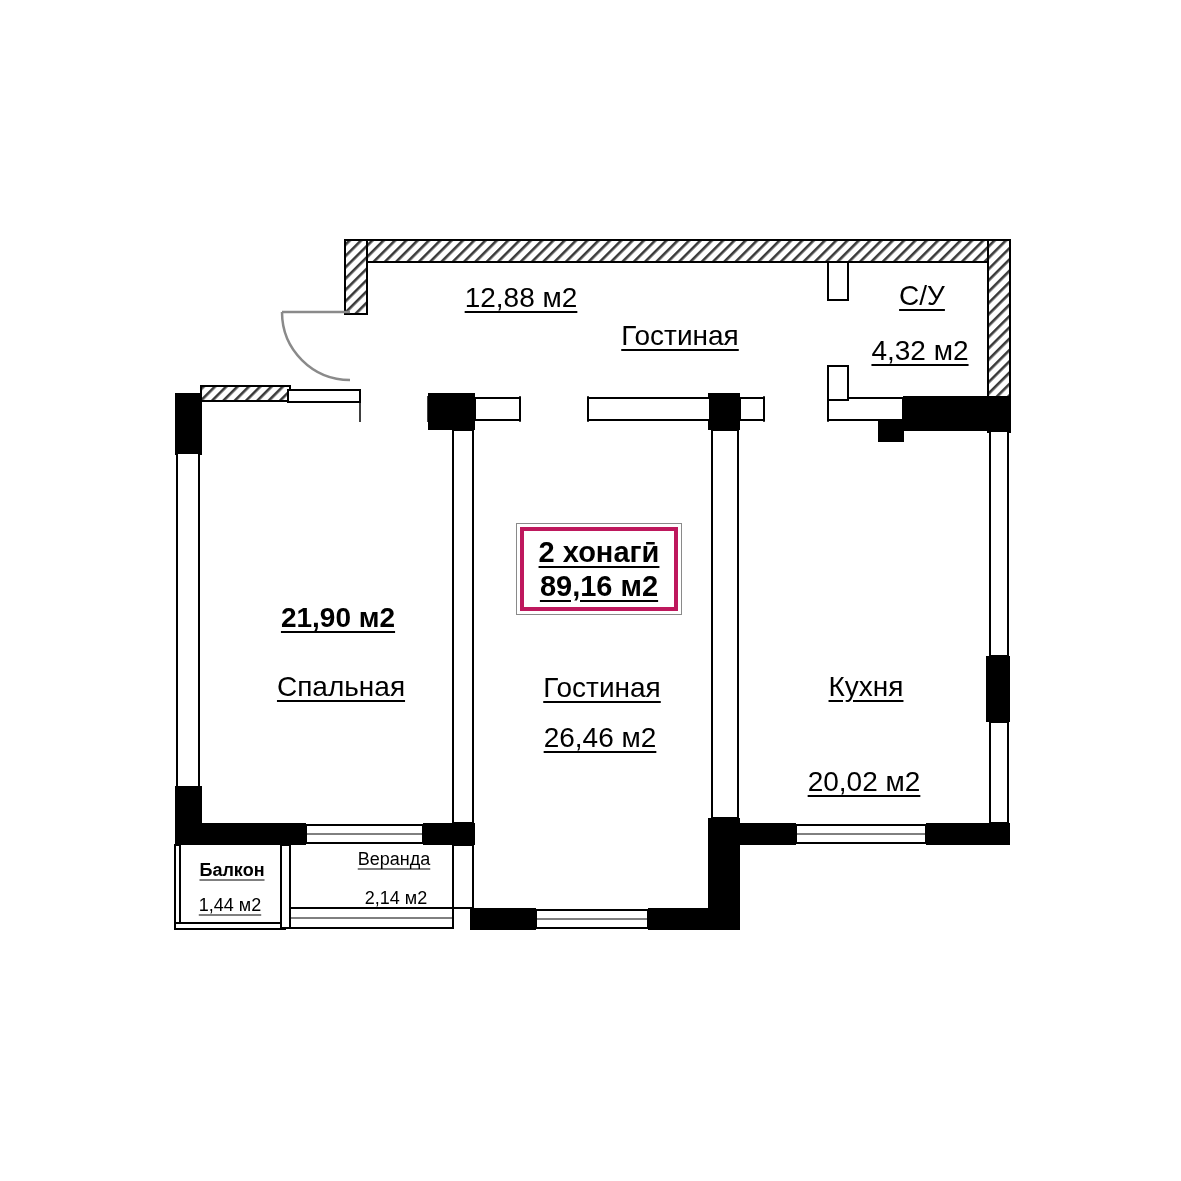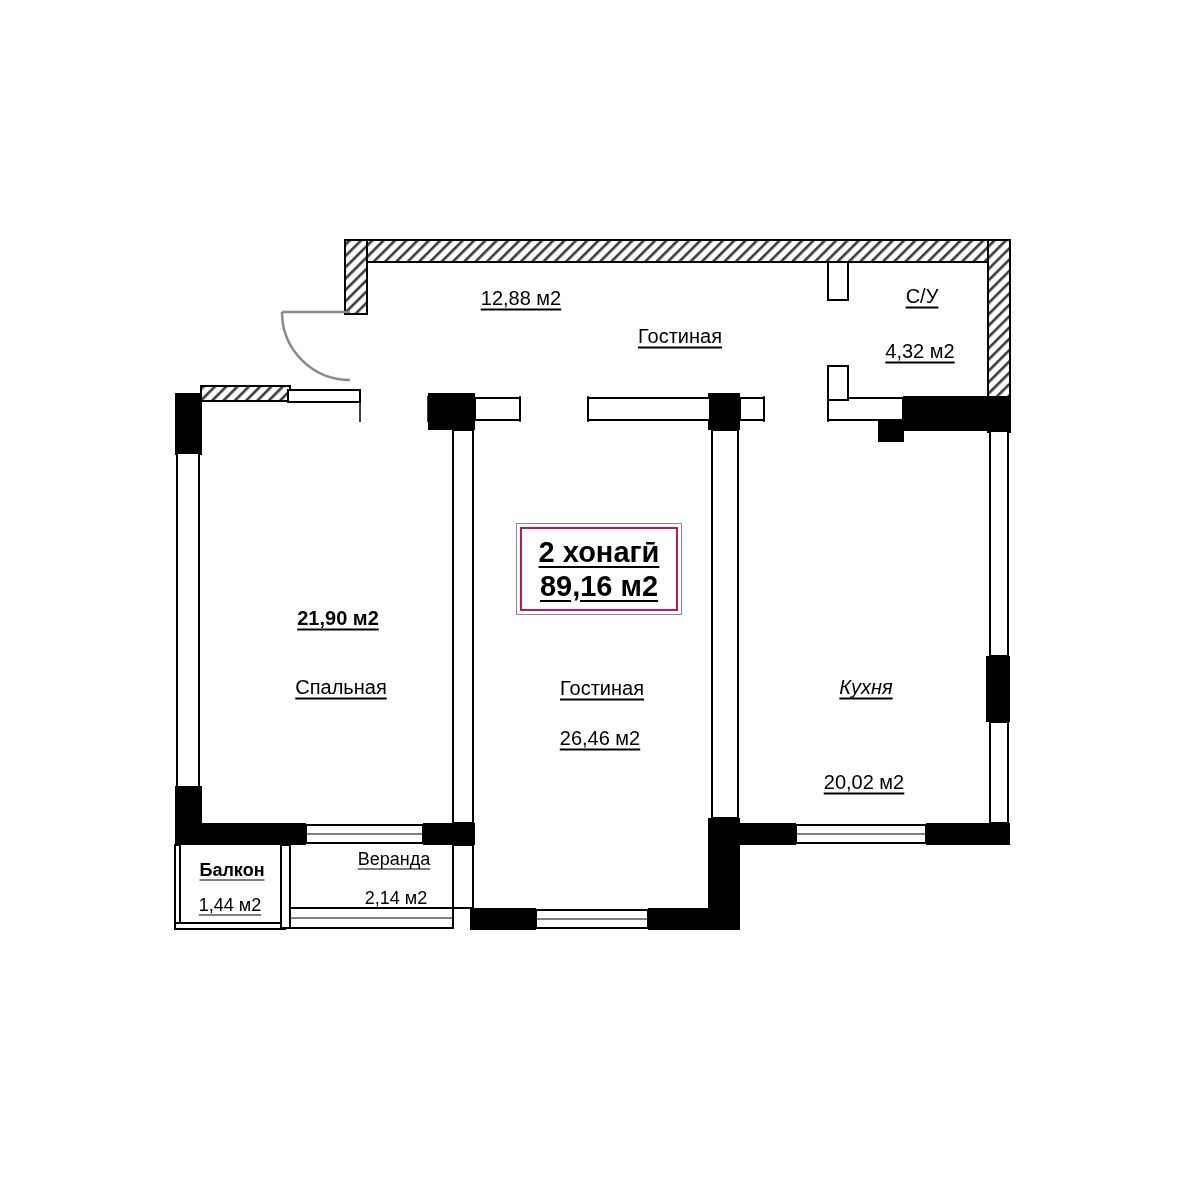--- a/index.html
+++ b/index.html
@@ -12,37 +12,37 @@
     height: 1181px;
     background: #ffffff;
     overflow: hidden;
   }
   .plan svg { position: absolute; left: 0; top: 0; }
 
   .label {
     position: absolute;
     transform: translate(-50%, -50%);
     white-space: nowrap;
-    font-size: 20px;
+    font-size: 28px;
     text-decoration: underline;
     text-underline-offset: 4px;
     color: #000;
     z-index: 2;
   }
   .label.small { font-size: 18px; }
   .label.bold  { font-weight: bold; }
 
   .title-box {
     position: absolute;
     left: 520px;
     top: 527px;
     width: 158px;
     height: 84px;
     background: #ffffff;
-    border: 2px solid #be185d;
+    border: 4px solid #be185d;
     outline: 1px solid #8a8a8a;
     outline-offset: 3px;
     display: flex;
     flex-direction: column;
     align-items: center;
     justify-content: center;
     gap: 1px;
     z-index: 3;
   }
   .title-box .line {
@@ -146,21 +146,21 @@
 
   <div class="label" style="left:922px; top:296px;">С/У</div>
   <div class="label" style="left:920px; top:351px;">4,32 м2</div>
 
   <div class="label" style="left:338px; top:618px;font-weight:bold;">21,90 м2</div>
   <div class="label" style="left:341px; top:687px;">Спальная</div>
 
   <div class="label" style="left:602px; top:688px;">Гостиная</div>
   <div class="label" style="left:600px; top:738px;">26,46 м2</div>
 
-  <div class="label" style="left:866px; top:687px;font-style:italic;">Кухня</div>
+  <div class="label" style="left:866px; top:687px;">Кухня</div>
   <div class="label" style="left:864px; top:735px;margin-top:47px;">20,02 м2</div>
 
   <div class="label small bold" style="left:232px; top:870px;">Балкон</div>
   <div class="label small" style="left:230px; top:905px;">1,44 м2</div>
 
   <div class="label small" style="left:366px; top:859px;margin-left:28px;">Веранда</div>
   <div class="label small" style="left:396px; top:898px;">2,14 м2</div>
 
   <div class="title-box">
     <div class="line">2 хонагӣ</div>

